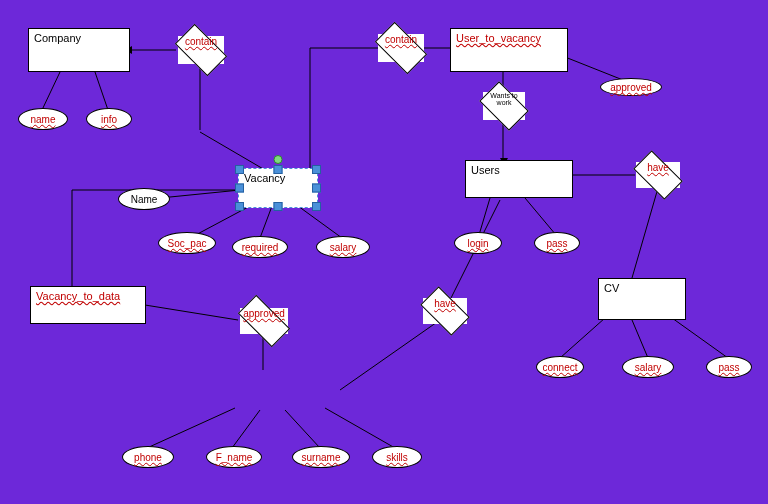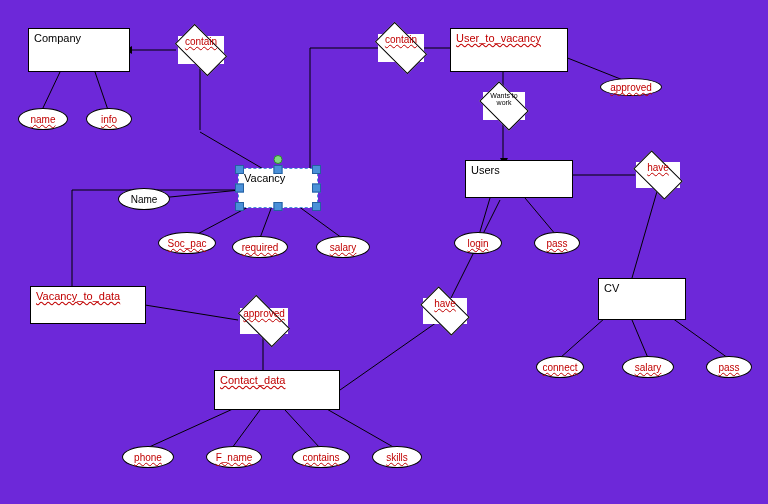--- a/index.html
+++ b/index.html
@@ -103,23 +103,20 @@
 
 <div class="entity selected" style="left:238px;top:168px;width:80px;height:40px">
   <span class="entity-label">Vacancy</span>
   <span class="sel-handle sh-tl"></span><span class="sel-handle sh-tr"></span>
   <span class="sel-handle sh-bl"></span><span class="sel-handle sh-br"></span>
   <span class="sel-handle sh-t"></span><span class="sel-handle sh-b"></span>
   <span class="sel-handle sh-l"></span><span class="sel-handle sh-r"></span>
   <span class="sel-rot"></span>
 </div>
 
-<div class="entity" style="left:214px;top:370px;width:126px;height:40px">
-  <span class="entity-label err">Contact_data</span>
-</div>
 
 <div class="entity" style="left:450px;top:28px;width:118px;height:44px">
   <span class="entity-label err">User_to_vacancy</span>
 </div>
 
 <div class="entity" style="left:465px;top:160px;width:108px;height:38px">
   <span class="entity-label">Users</span>
 </div>
 
 <div class="entity" style="left:598px;top:278px;width:88px;height:42px">
@@ -204,19 +201,19 @@
       <span class="err">pass</span>
     </div>
 
 <div class="attr" style="left:122px;top:446px;width:52px;height:22px">
       <span class="err">phone</span>
     </div>
 <div class="attr" style="left:206px;top:446px;width:56px;height:22px">
       <span class="err">F_name</span>
     </div>
 <div class="attr" style="left:292px;top:446px;width:58px;height:22px">
-      <span class="err">contains</span>
+      <span class="err">surname</span>
     </div>
 <div class="attr" style="left:372px;top:446px;width:50px;height:22px">
       <span class="err">skills</span>
     </div>
 
 </div>
 
 </body></html>

